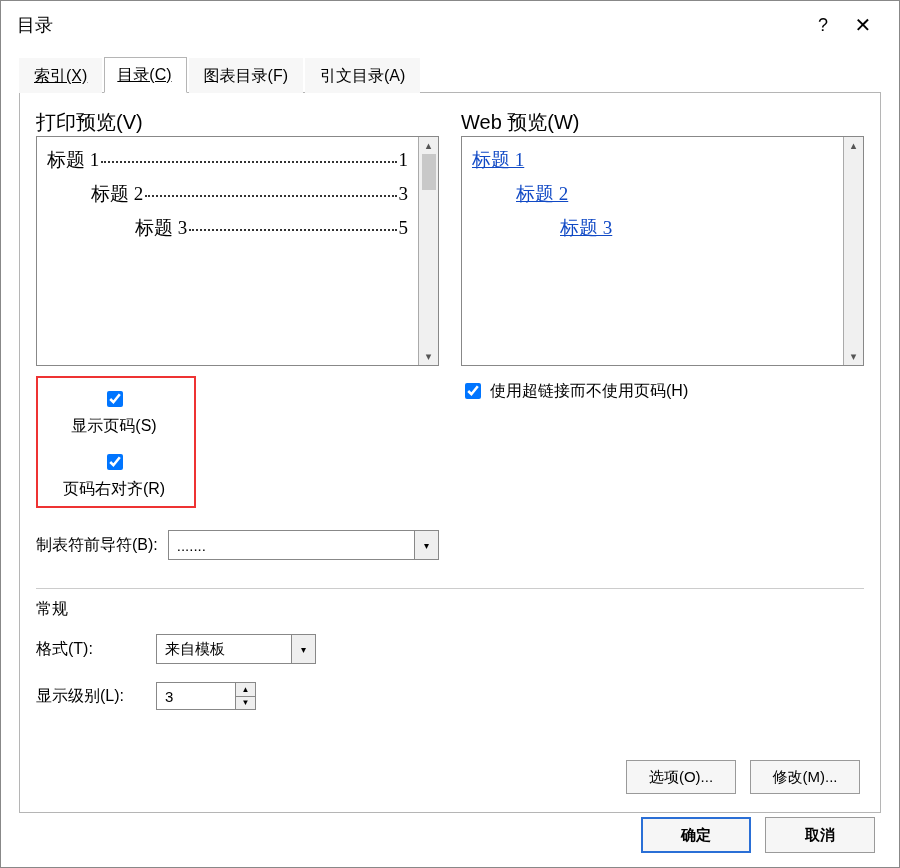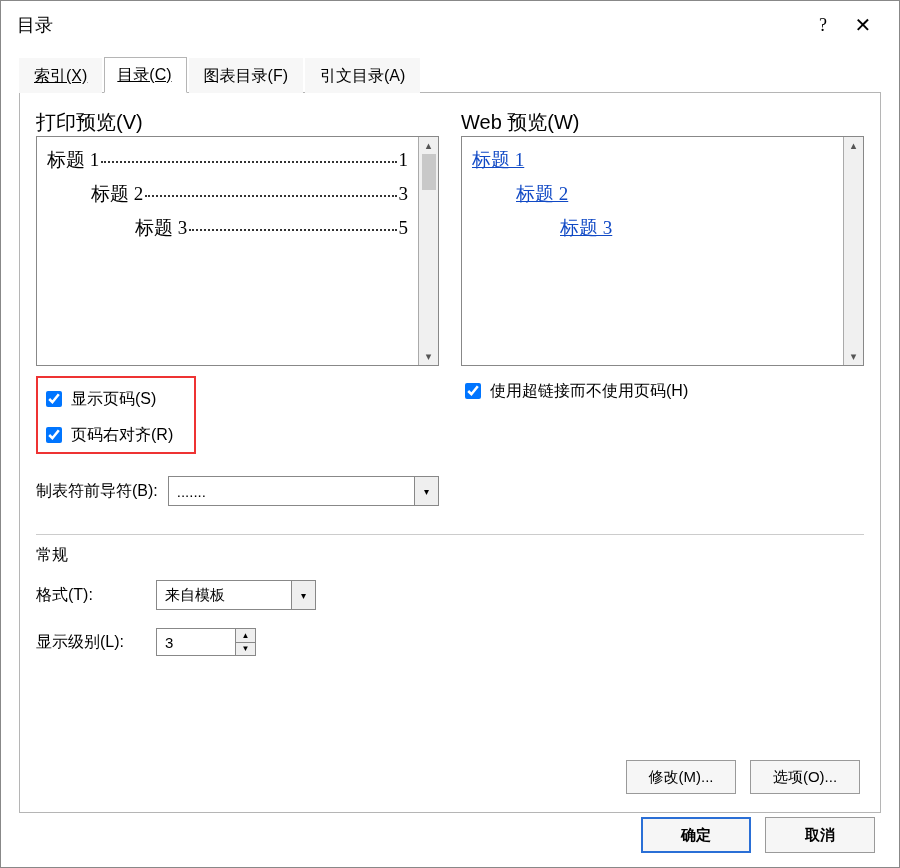--- a/index.html
+++ b/index.html
@@ -19,21 +19,20 @@
     border: 1px solid #888;
     background: #fff;
     position: relative;
   }
   .titlebar {
     height: 48px;
     display: flex;
     align-items: center;
     padding: 0 16px;
     font-size: 18px;
-    font-family: Liberation Serif, serif;
   }
   .titlebar .title { flex: 1; }
   .titlebar .help, .titlebar .close {
     width: 40px;
     text-align: center;
     font-size: 18px;
     cursor: pointer;
   }
   .titlebar .close { font-size: 20px; }
   .body {
@@ -152,21 +151,21 @@
     margin-top: 10px;
     font-size: 16px;
   }
   .check-row input { width: 16px; height: 16px; }
   .highlight-box {
     border: 2px solid #e33;
     padding: 6px 8px 6px 4px;
     margin-top: 10px;
     width: 160px;
   }
-  .highlight-box .check-row { margin-top: 4px; }
+  .highlight-box .check-row { margin-top: 4px; flex-direction: column; }
   .highlight-box .check-row + .check-row { margin-top: 14px; }
   .field-row {
     display: flex;
     align-items: center;
     gap: 10px;
     margin-top: 22px;
   }
   .field-row label { font-size: 16px; }
   .combo {
     display: flex;
@@ -357,22 +356,22 @@
         <div class="spinner">
           <div class="val">3</div>
           <div class="btns">
             <div>▲</div>
             <div>▼</div>
           </div>
         </div>
       </div>
 
       <div class="btn-row">
+        <div class="btn">选项(O)...</div>
         <div class="btn">修改(M)...</div>
-        <div class="btn">选项(O)...</div>
       </div>
     </div>
   </div>
 
   <div class="footer">
     <div class="btn primary">确定</div>
     <div class="btn">取消</div>
   </div>
 </div>
 

